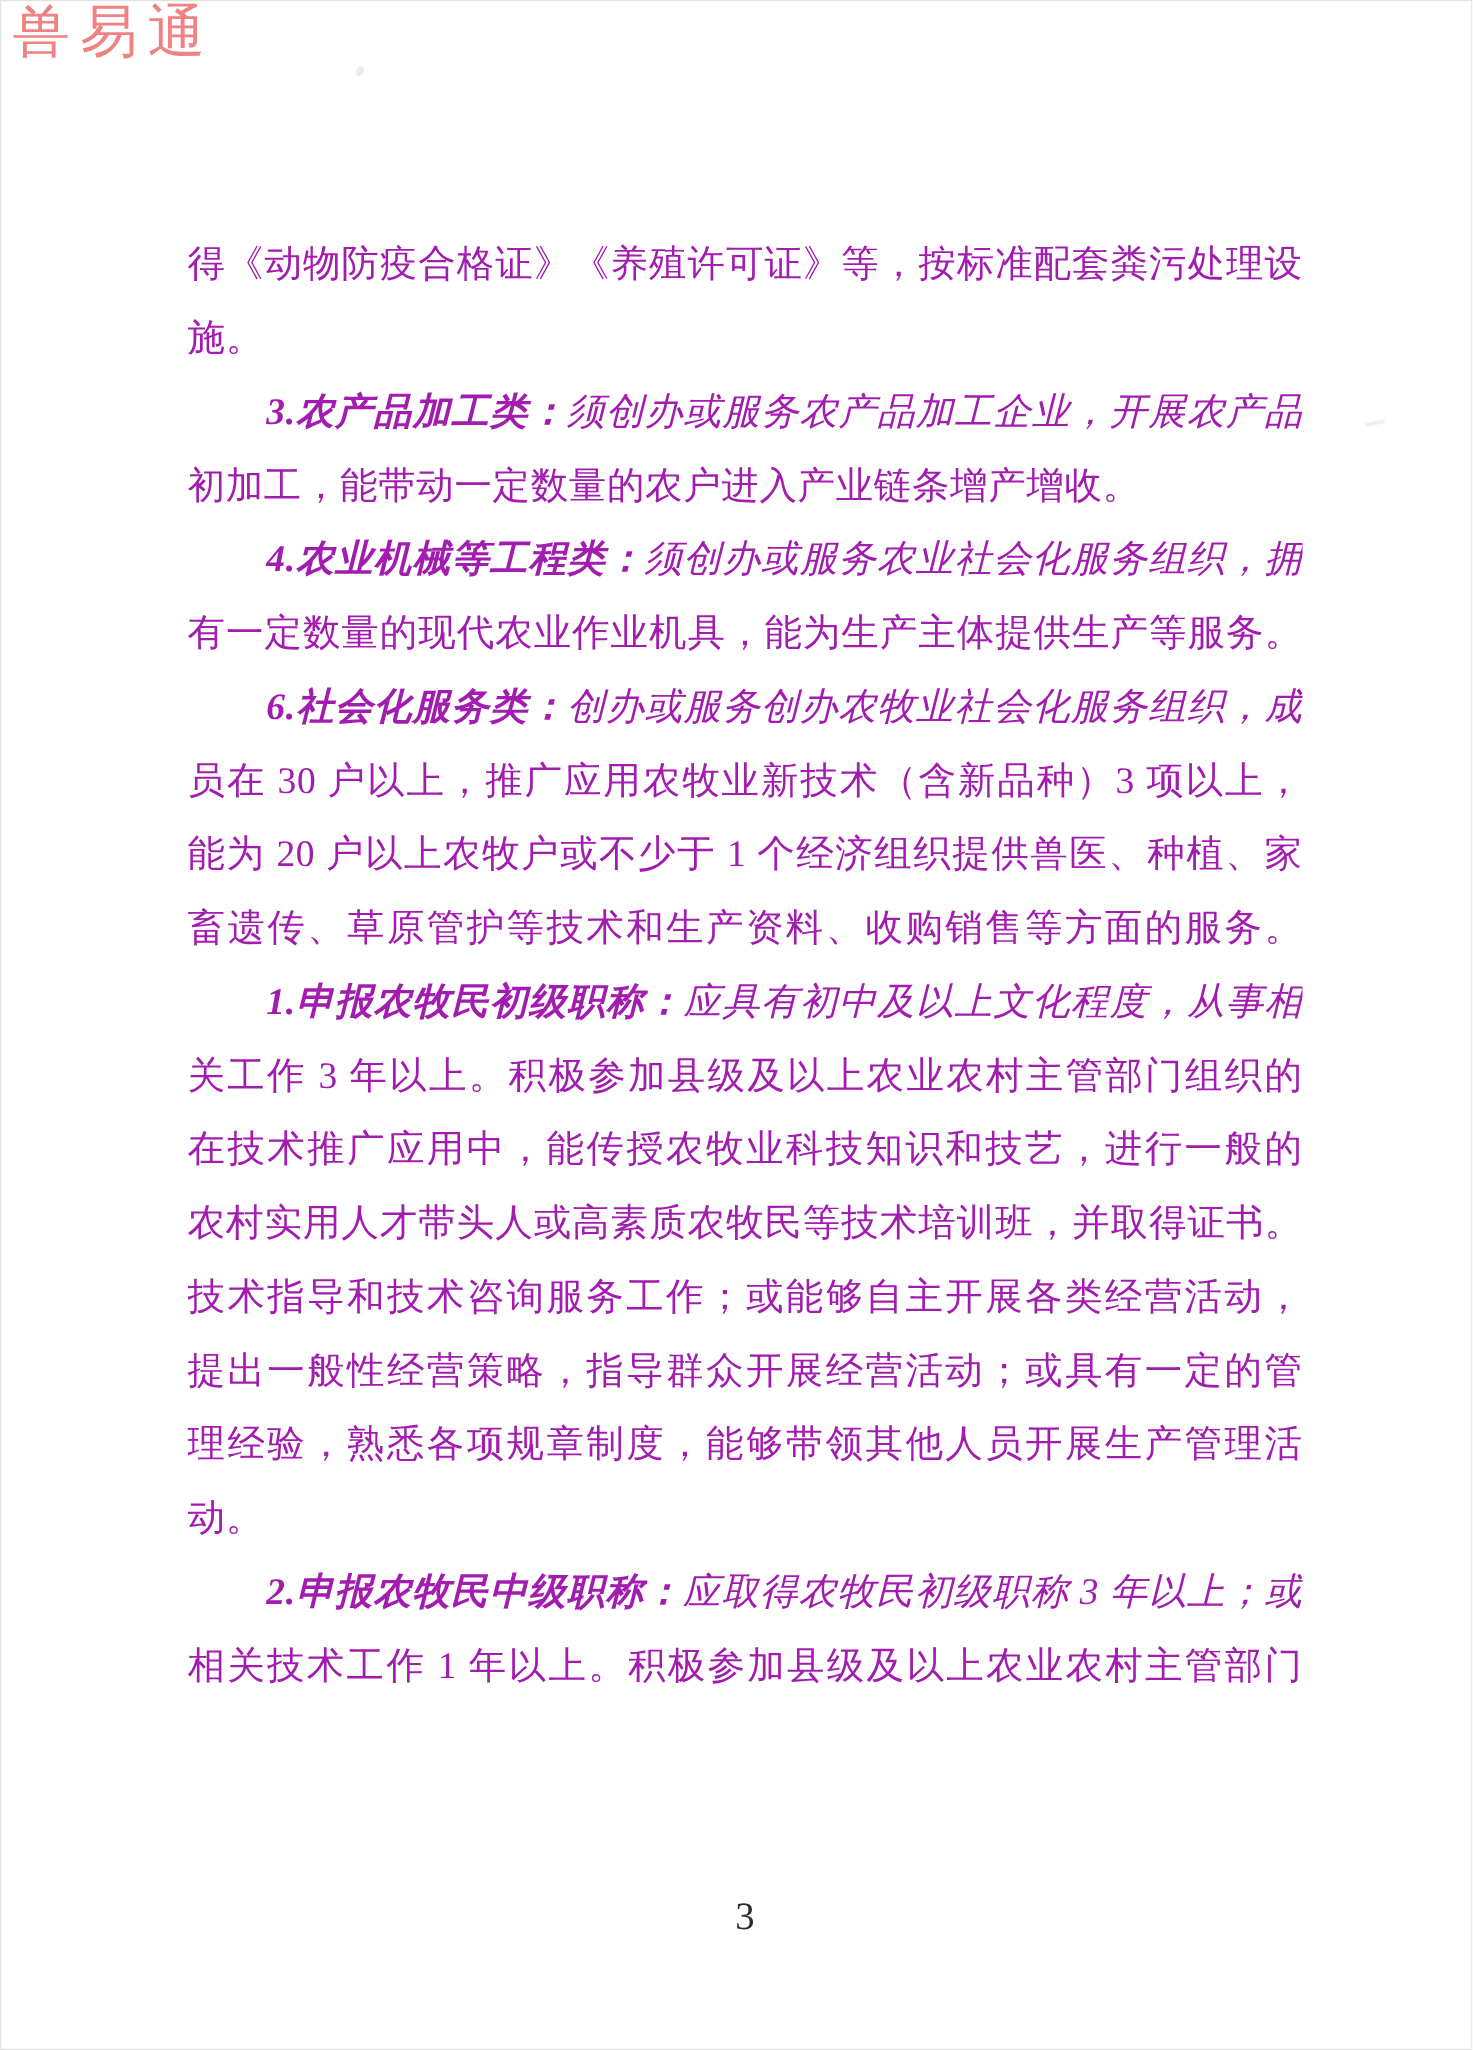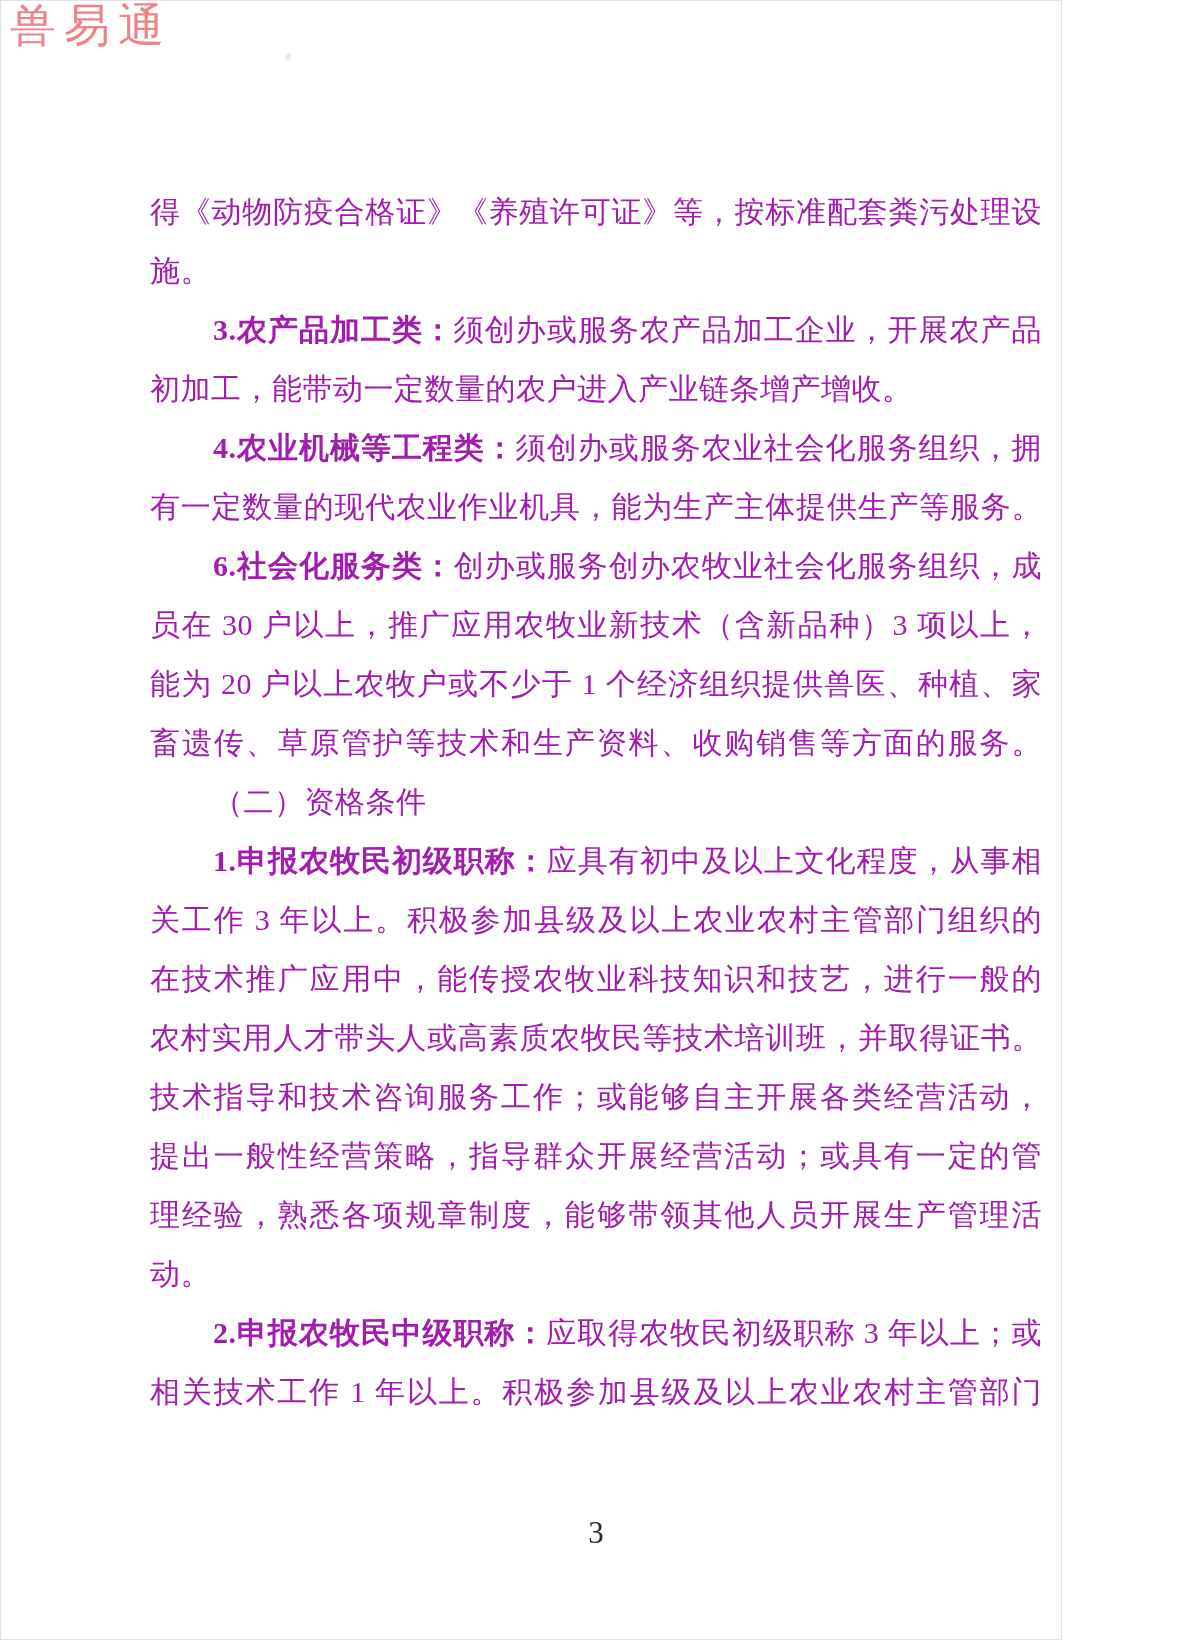--- a/index.html
+++ b/index.html
@@ -2,21 +2,21 @@
 <html><head>
 <meta charset="utf-8">
 <style>
   html, body {
     margin: 0;
     padding: 0;
     background: #ffffff;
   }
   .page {
     position: relative;
-    width: 1062px;
+    width: 1178px;
     height: 1640px;
     background: #ffffff;
     box-shadow: inset 0 0 0 1px #e2e2e2;
     overflow: hidden;
     font-family: "Liberation Serif", "DejaVu Serif", serif;
   }
   .watermark {
     position: absolute;
     top: 0px;
     left: 10px;
@@ -37,21 +37,21 @@
     line-height: 59px;
     font-size: 30px;
     color: #a21caf;
     text-align: justify;
     text-align-last: left;
     letter-spacing: 0.5px;
     white-space: normal;
     overflow: hidden;
   }
   .line.j { text-align-last: justify; }
-  .line.indent { text-indent: 63px; }
+  .line.indent { text-indent: 63px; font-style: italic; }
   .line b { font-weight: 700; }
   .page-number {
     position: absolute;
     top: 1515px;
     left: 150px;
     width: 892px;
     text-align: center;
     font-size: 31px;
     color: #2a2a2a;
   }
@@ -77,21 +77,20 @@
       <div class="line j">得《动物防疫合格证》《养殖许可证》等，按标准配套粪污处理设</div>
       <div class="line">施。</div>
       <div class="line j indent"><b>3.农产品加工类：</b>须创办或服务农产品加工企业，开展农产品</div>
       <div class="line">初加工，能带动一定数量的农户进入产业链条增产增收。</div>
       <div class="line j indent"><b>4.农业机械等工程类：</b>须创办或服务农业社会化服务组织，拥</div>
       <div class="line j">有一定数量的现代农业作业机具，能为生产主体提供生产等服务。</div>
       <div class="line j indent"><b>6.社会化服务类：</b>创办或服务创办农牧业社会化服务组织，成</div>
       <div class="line j">员在 30 户以上，推广应用农牧业新技术（含新品种）3 项以上，</div>
       <div class="line j">能为 20 户以上农牧户或不少于 1 个经济组织提供兽医、种植、家</div>
       <div class="line j">畜遗传、草原管护等技术和生产资料、收购销售等方面的服务。</div>
-      <div class="line indent">（二）资格条件</div>
       <div class="line j indent"><b>1.申报农牧民初级职称：</b>应具有初中及以上文化程度，从事相</div>
       <div class="line j">关工作 3 年以上。积极参加县级及以上农业农村主管部门组织的</div>
       <div class="line j">在技术推广应用中，能传授农牧业科技知识和技艺，进行一般的</div>
       <div class="line j">农村实用人才带头人或高素质农牧民等技术培训班，并取得证书。</div>
       <div class="line j">技术指导和技术咨询服务工作；或能够自主开展各类经营活动，</div>
       <div class="line j">提出一般性经营策略，指导群众开展经营活动；或具有一定的管</div>
       <div class="line j">理经验，熟悉各项规章制度，能够带领其他人员开展生产管理活</div>
       <div class="line">动。</div>
       <div class="line j indent"><b>2.申报农牧民中级职称：</b>应取得农牧民初级职称 3 年以上；或</div>
       <div class="line j">相关技术工作 1 年以上。积极参加县级及以上农业农村主管部门</div>

